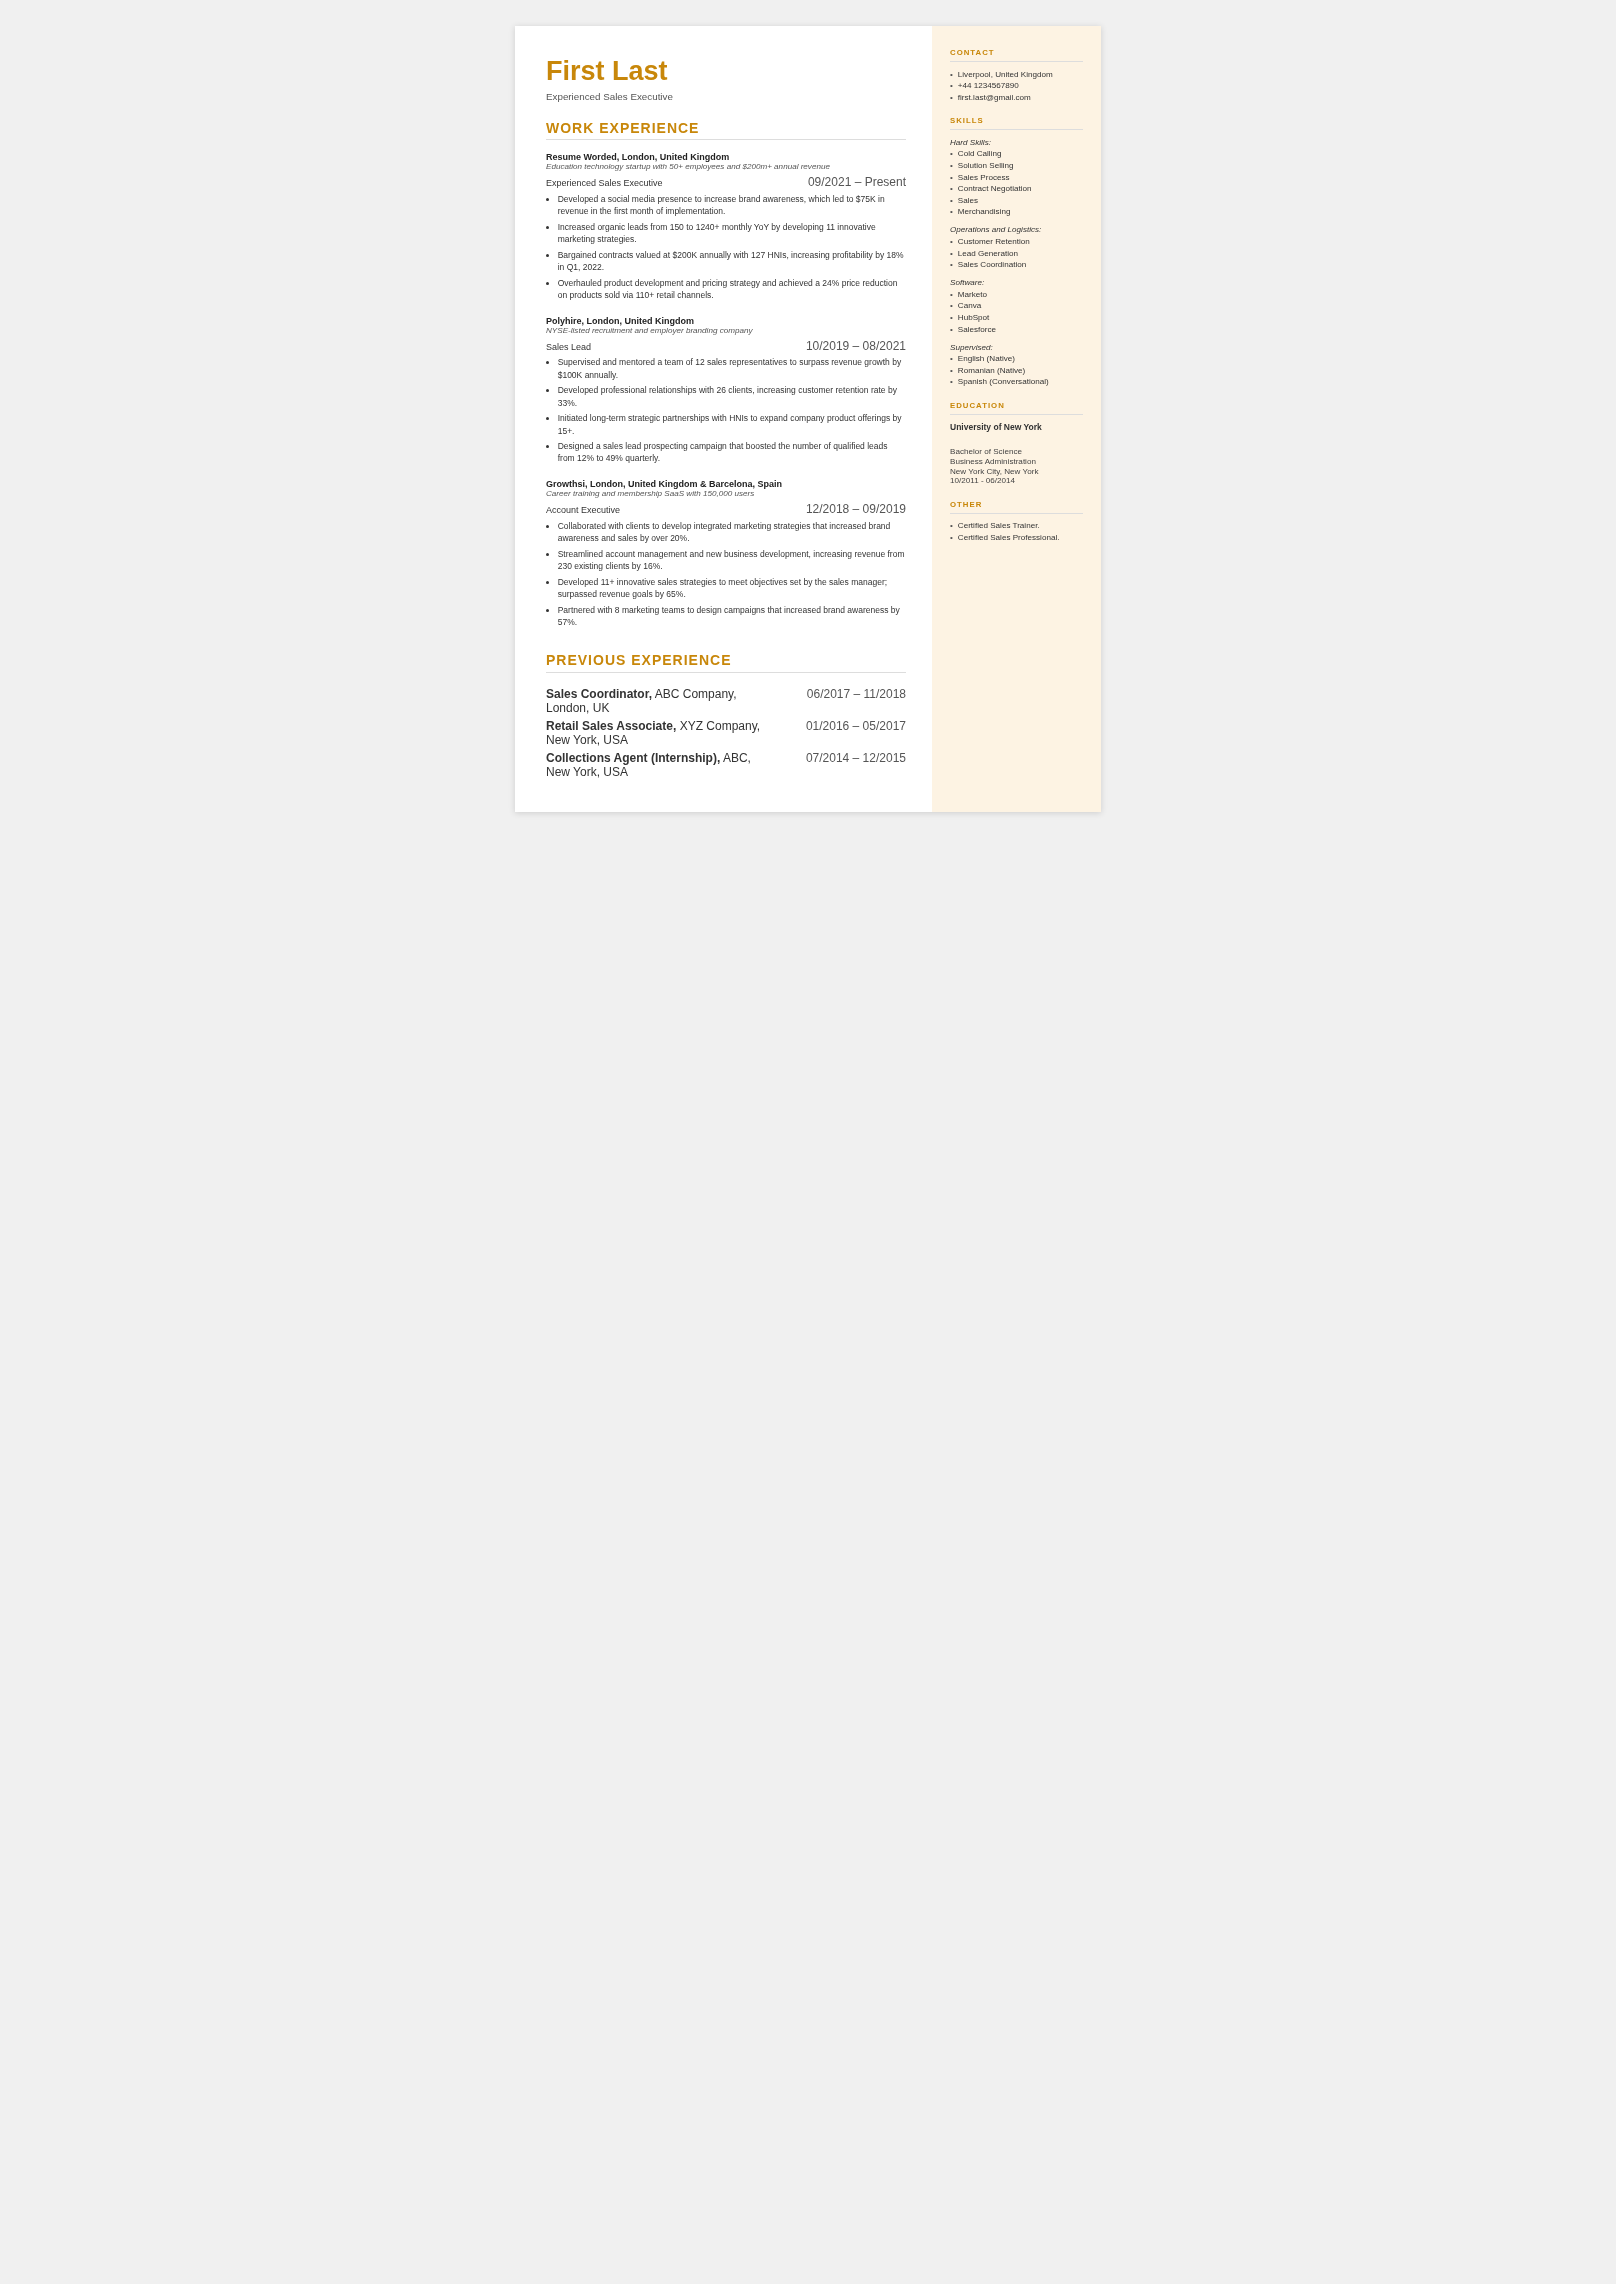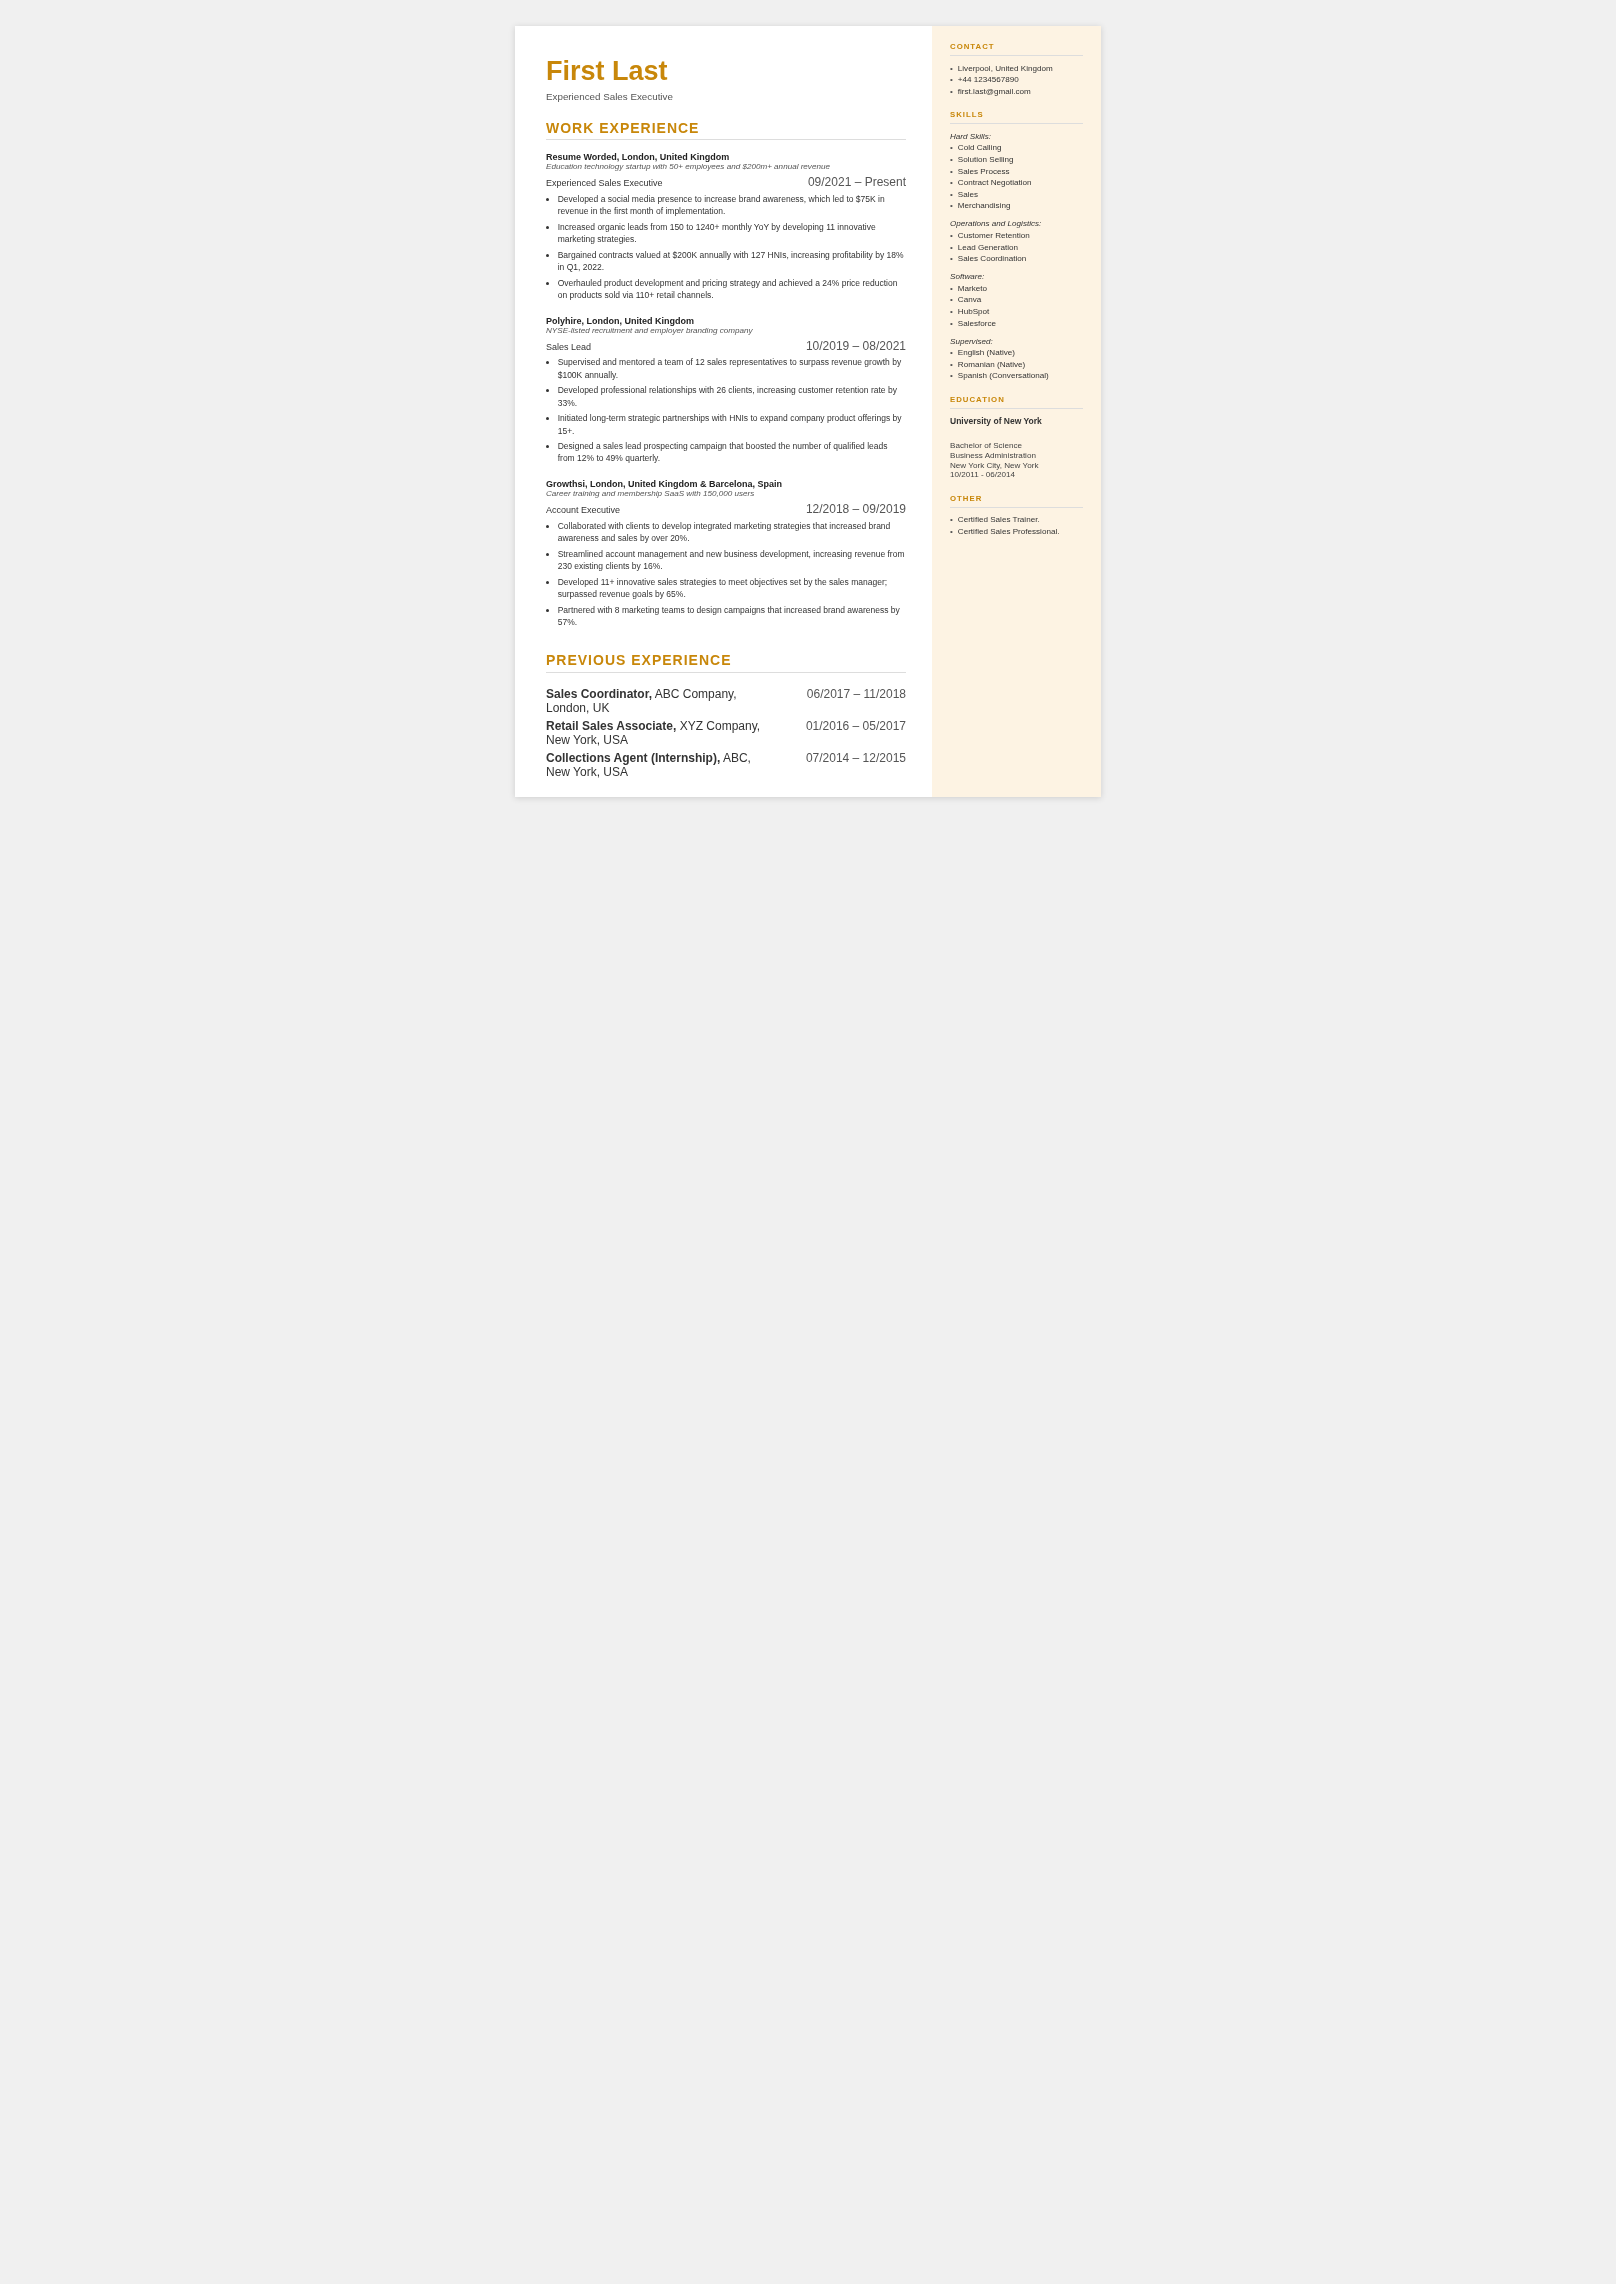--- a/index.html
+++ b/index.html
@@ -14,28 +14,28 @@
     .resume {
       width: 586px;
       background: #fff;
       display: flex;
       flex-direction: row;
       box-shadow: 0 1.3px 6.5px rgba(0,0,0,0.15);
     }
     
     .main-col {
       flex: 1;
-      padding: 31px 26px 16px 31px;
+      padding: 31px 26px 31px 31px;
       background: #fff;
     }
     
     .sidebar {
       width: 169px;
       background: #fdf3e3;
-      padding: 16px 18px 31px 18px;
+      padding: 22px 18px 31px 18px;
       flex-shrink: 0;
     }
 
     
     .name {
       font-size: 27px;
       font-weight: 900;
       color: #c8870a;
       line-height: 1.1;
       margin-bottom: 3.9px;

